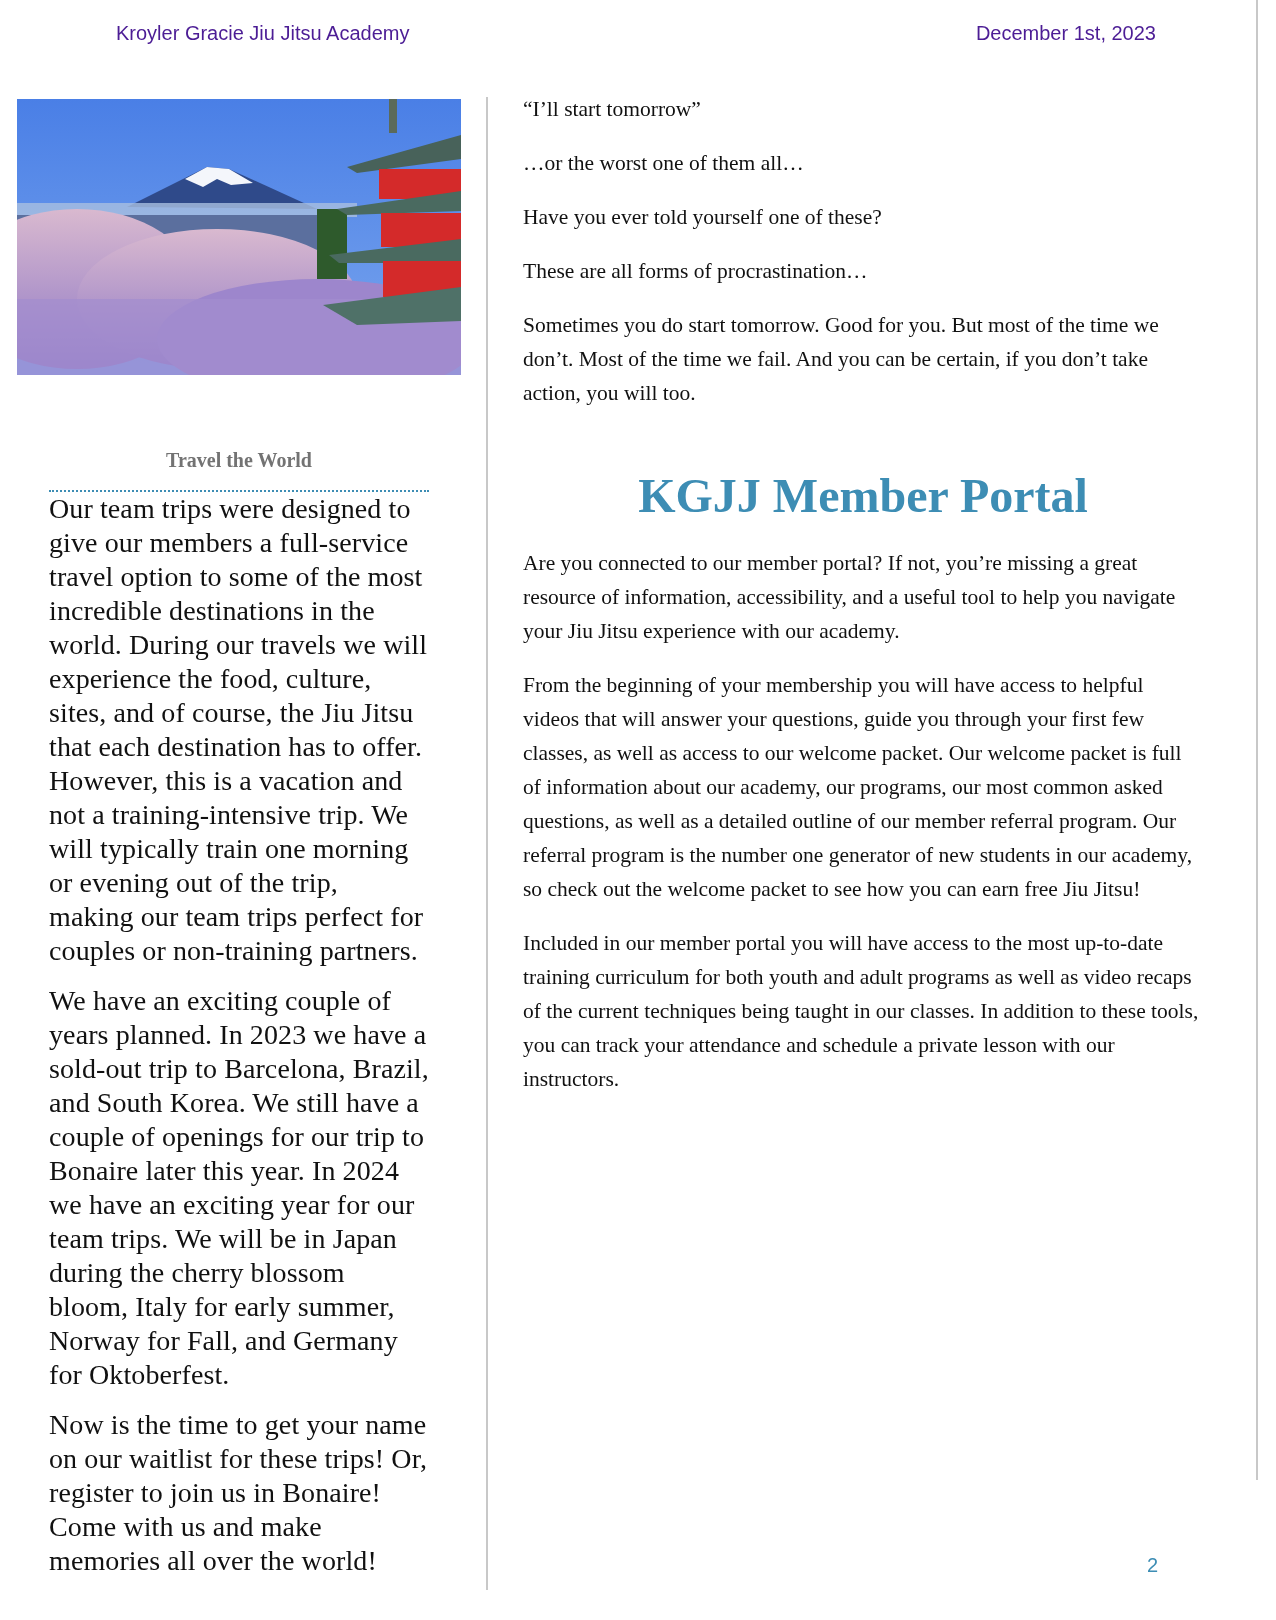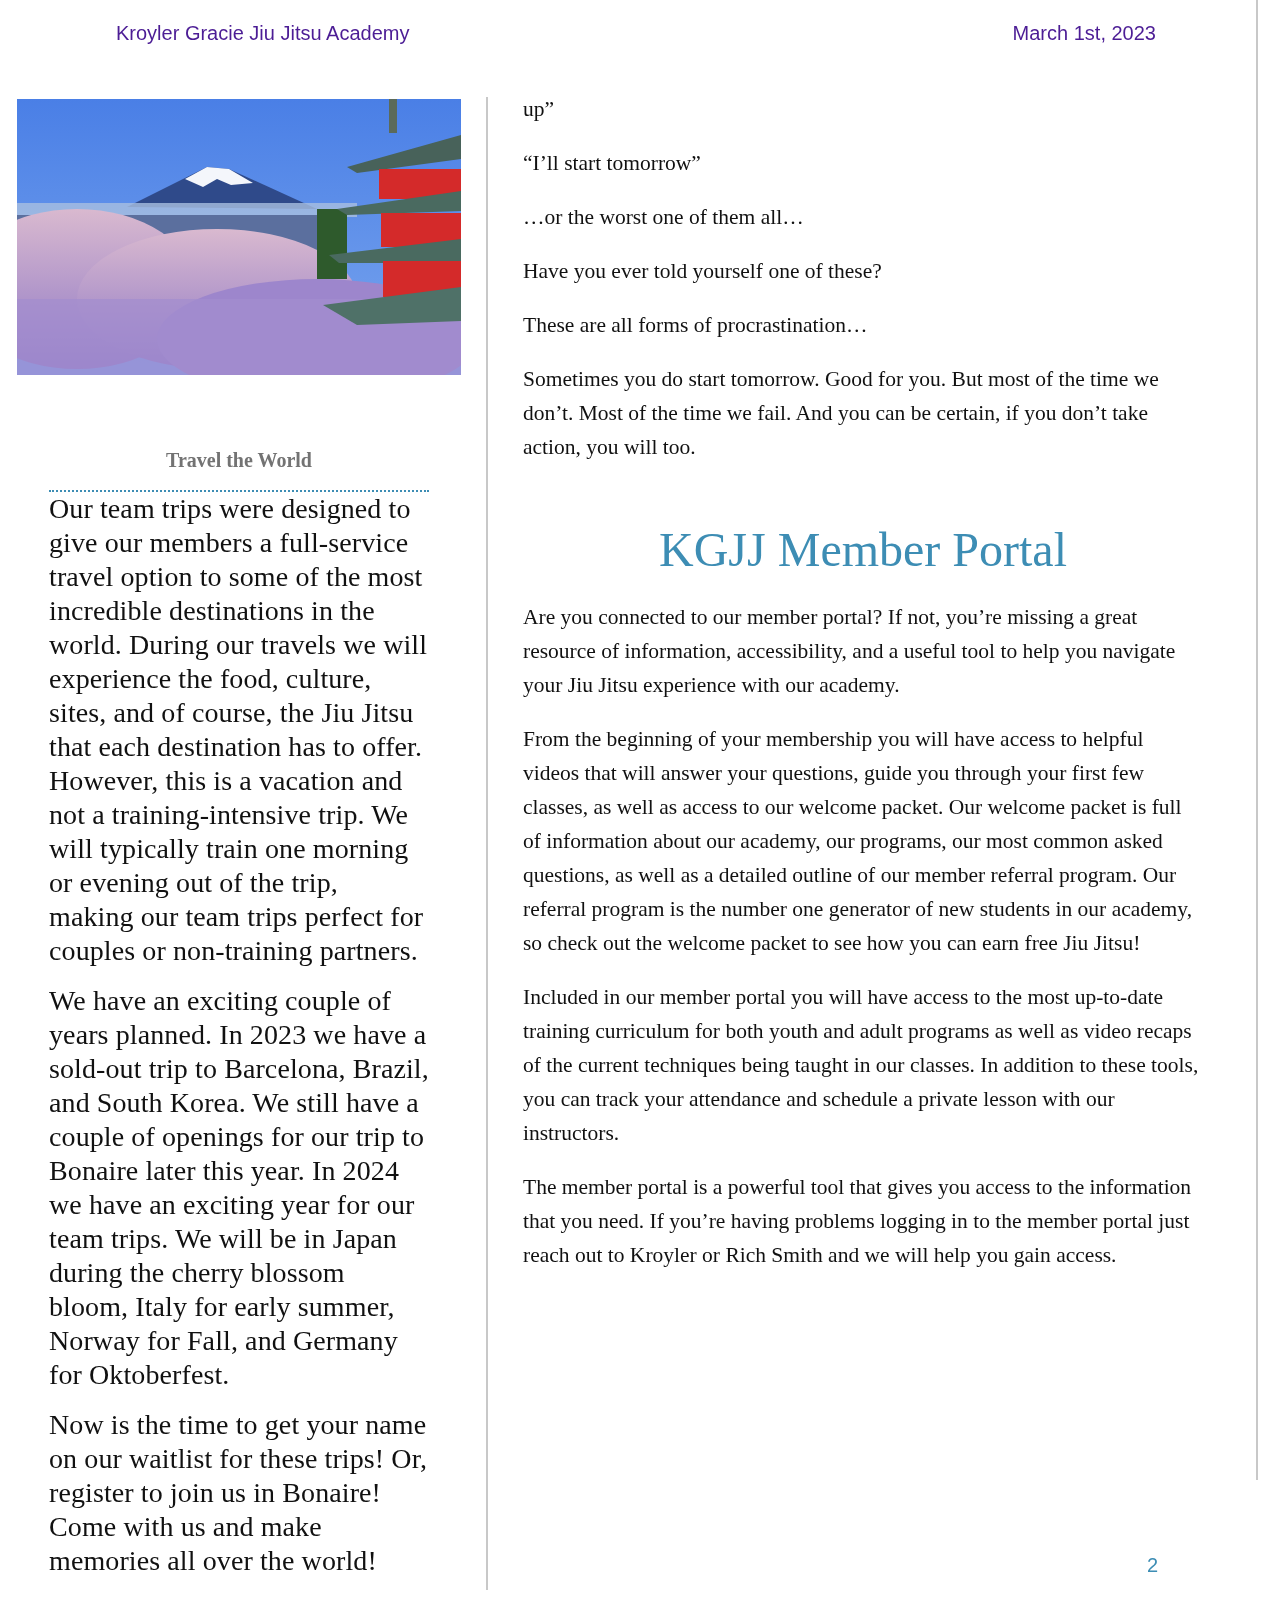--- a/index.html
+++ b/index.html
@@ -10,28 +10,28 @@
   .right-rule { position: absolute; left: 1256px; top: 0; width: 2px; height: 1480px; background: #c8c8c8; }
   .col-rule { position: absolute; left: 486px; top: 97px; width: 2px; height: 1493px; background: #c8c8c8; }
   .photo { position: absolute; left: 17px; top: 99px; width: 444px; height: 276px; overflow: hidden; }
   .photo svg { display: block; }
   .left-col { position: absolute; left: 49px; top: 430px; width: 380px; }
   .left-title { text-align: center; font-family: "Liberation Serif", serif; font-weight: bold; font-size: 20px; color: #737373; margin: 10px; line-height: 40px; }
   .dots { margin: 10px 0 0 0; border-bottom: 2px dotted #3d8db4; width: 380px; }
   .ltext p { font-size: 28px; line-height: 34px; margin: 0 0 16px 0; letter-spacing: 0.1px; }
   .right-col { position: absolute; left: 523px; top: 92px; width: 680px; }
   .rtext p { font-size: 21.5px; line-height: 34px; margin: 0 0 20px 0; }
-  .portal-title { text-align: center; font-size: 48px; color: #3d8db4; font-weight: normal; margin: 58px 0 22px 0; line-height: 56px; }
+  .portal-title { text-align: center; font-size: 48px; color: #3d8db4; font-weight: bold; margin: 58px 0 22px 0; line-height: 56px; }
   .page-num { position: absolute; right: 118px; top: 1554px; font-family: "Liberation Sans", sans-serif; font-size: 20px; color: #3d8db4; }
 </style>
 </head>
 <body>
 
 <div class="hdr hdr-left">Kroyler Gracie Jiu Jitsu Academy</div>
-<div class="hdr hdr-right">March 1st, 2023</div>
+<div class="hdr hdr-right">December 1st, 2023</div>
 <div class="right-rule"></div>
 <div class="col-rule"></div>
 
 <div class="photo">
   <svg width="444" height="276" viewBox="0 0 444 276">
     <defs>
       <linearGradient id="sky" x1="0" y1="0" x2="0" y2="1">
         <stop offset="0" stop-color="#4a7fe6"></stop>
         <stop offset="1" stop-color="#7aa6ee"></stop>
       </linearGradient>
@@ -68,29 +68,27 @@
   <div class="dots"></div>
   <div class="ltext">
     <p>Our team trips were designed to give our members a full-service travel option to some of the most incredible destinations in the world. During our travels we will experience the food, culture, sites, and of course, the Jiu Jitsu that each destination has to offer.  However, this is a vacation and not a training-intensive trip.  We will typically train one morning or evening out of the trip, making our team trips perfect for couples or non-training partners.</p>
     <p>We have an exciting couple of years planned.  In 2023 we have a sold-out trip to Barcelona, Brazil, and South Korea.  We still have a couple of openings for our trip to Bonaire later this year.  In 2024 we have an exciting year for our team trips.  We will be in Japan during the cherry blossom bloom, Italy for early summer, Norway for Fall, and Germany for Oktoberfest.</p>
     <p>Now is the time to get your name on our waitlist for these trips!  Or, register to join us in Bonaire!  Come with us and make memories all over the world!</p>
   </div>
 </div>
 
 <div class="right-col">
   <div class="rtext">
-    <p>up”</p>
     <p>“I’ll start tomorrow”</p>
     <p>…or the worst one of them all…</p>
     <p>Have you ever told yourself one of these?</p>
     <p>These are all forms of procrastination…</p>
     <p>Sometimes you do start tomorrow.  Good for you.  But most of the time we don’t. Most of the time we fail.  And you can be certain, if you don’t take action, you will too.</p>
   </div>
   <h2 class="portal-title">KGJJ Member Portal</h2>
   <div class="rtext">
     <p>Are you connected to our member portal?  If not, you’re missing a great resource of information, accessibility, and a useful tool to help you navigate your Jiu Jitsu experience with our academy.</p>
     <p>From the beginning of your membership you will have access to helpful videos that will answer your questions, guide you through your first few classes, as well as access to our welcome packet.  Our welcome packet is full of information about our academy, our programs, our most common asked questions, as well as a detailed outline of our member referral program.  Our referral program is the number one generator of new students in our academy, so check out the welcome packet to see how you can earn free Jiu Jitsu!</p>
     <p>Included in our member portal you will have access to the most up-to-date training curriculum for both youth and adult programs as well as video recaps of the current techniques being taught in our classes.  In addition to these tools, you can track your attendance and schedule a private lesson with our instructors.</p>
-    <p>The member portal is a powerful tool that gives you access to the information that you need.  If you’re having problems logging in to the member portal just reach out to Kroyler or Rich Smith and we will help you gain access.</p>
   </div>
 </div>
 
 <div class="page-num">2</div>
 
 </body></html>

